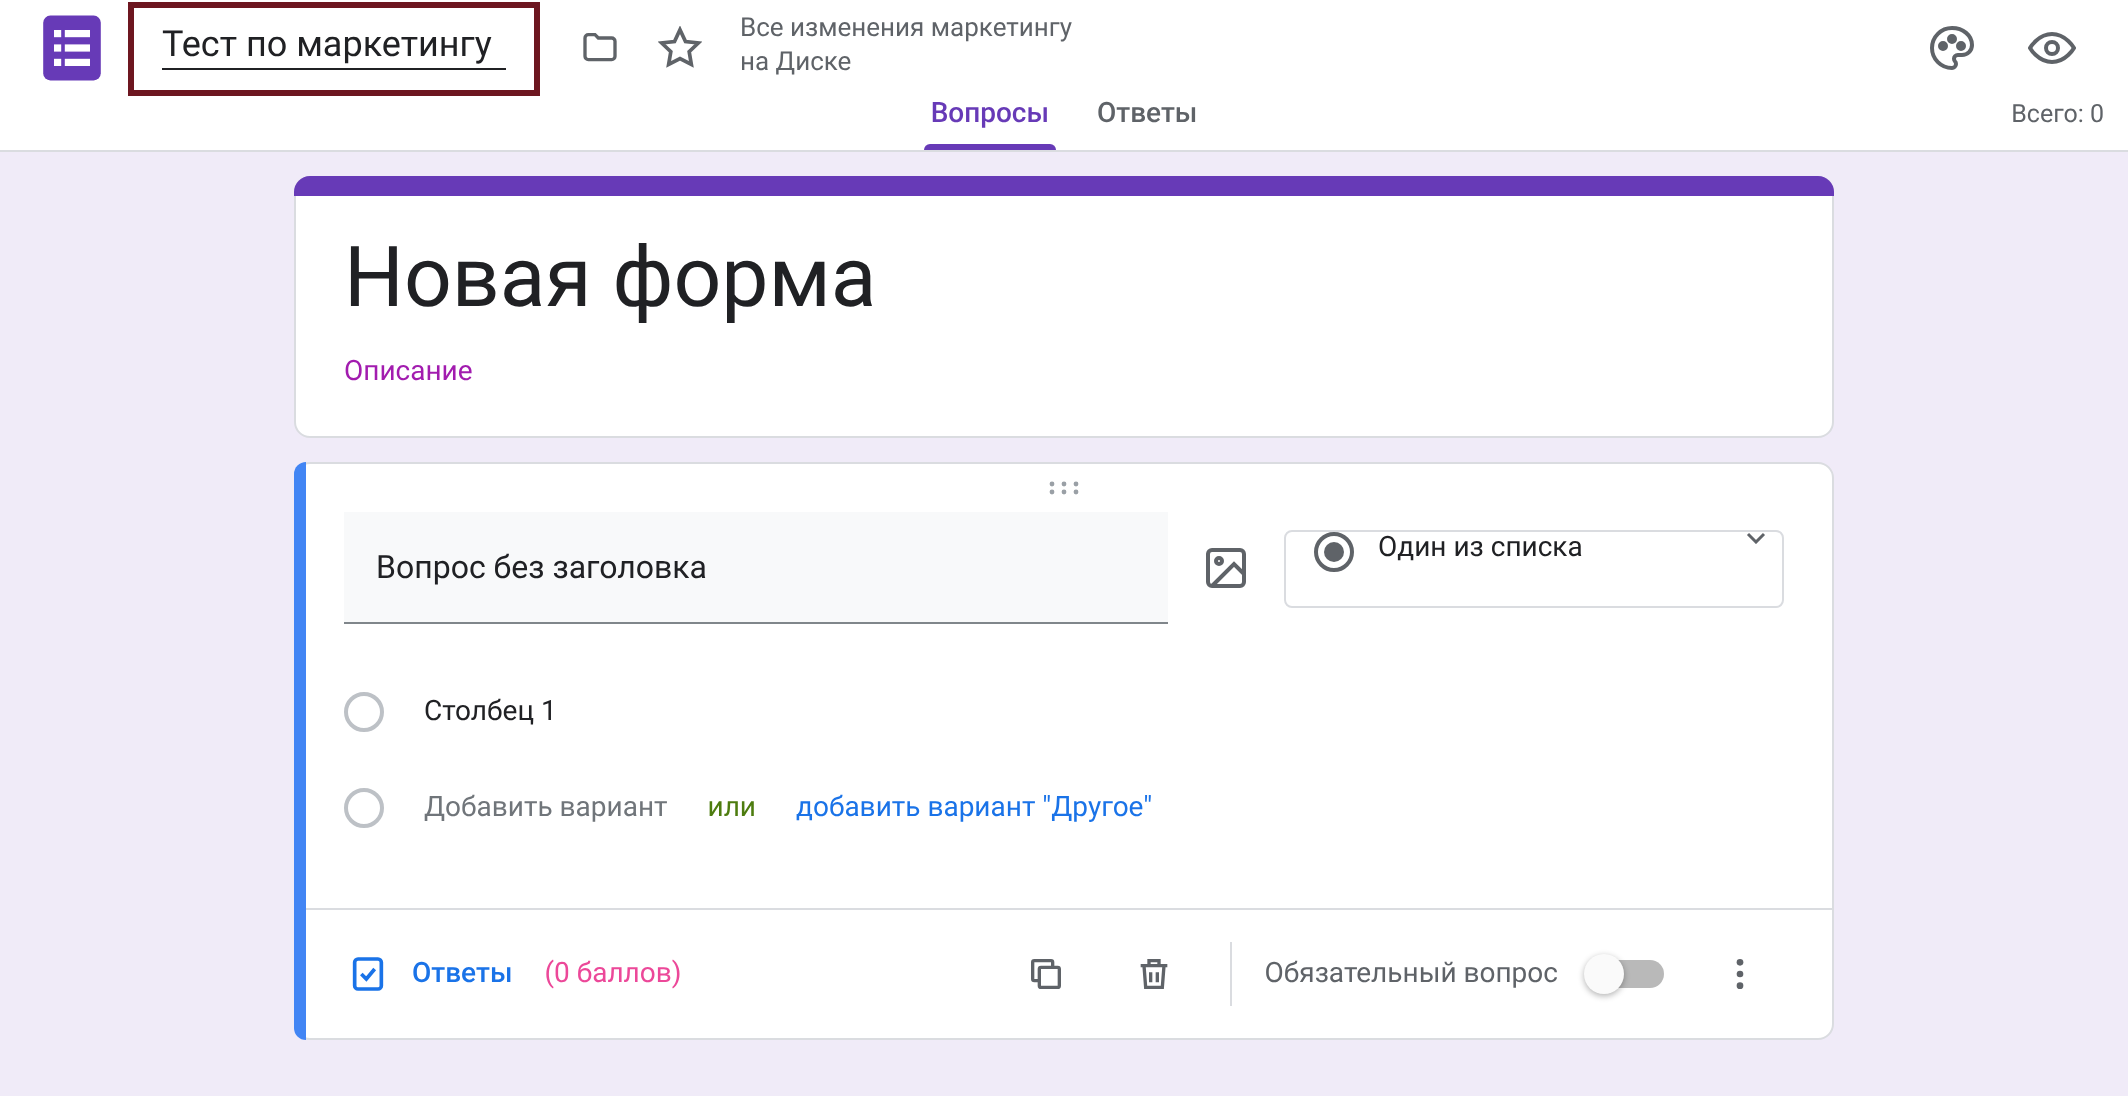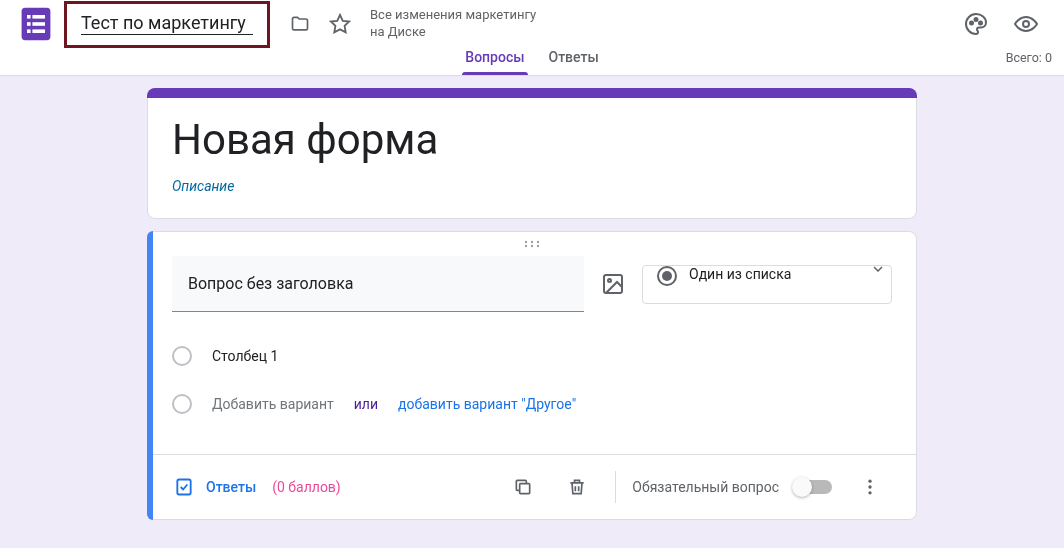--- a/index.html
+++ b/index.html
@@ -17,39 +17,39 @@
     .tabs { height:36px; display:flex; align-items:flex-end; justify-content:center; position:relative; }
     .tab { padding:0 12px 10px 12px; font-size:14px; color:#5f6368; cursor:pointer; font-weight:500; position:relative; }
     .tab.active { color:#673ab7; }
     .tab.active::after { content:""; position:absolute; bottom:0; left:10%; right:10%; height:3px; background:#673ab7; border-radius:3px 3px 0 0; }
     .total { position:absolute; right:12px; bottom:10px; font-size:12.5px; color:#5f6368; }
     .canvas { display:flex; flex-direction:column; align-items:center; padding:12px 0 40px; gap:12px; }
     .card { width:770px; background:#fff; border:1px solid #dadce0; border-radius:8px; position:relative; }
     .title-card { padding:26px 24px 24px; }
     .title-card::before { content:""; position:absolute; top:-1px; left:-1px; right:-1px; height:10px; background:#673ab7; border-radius:8px 8px 0 0; }
     .form-title { font-size:42px; color:#202124; font-weight:400; margin-bottom:14px; }
-    .form-desc { font-size:14px; color:#0369a1;font-style:italic; }
+    .form-desc { font-size:14px; color:#a21caf; }
     .q-card { padding-bottom:0; }
     .q-card::before { content:""; position:absolute; left:-1px; top:-1px; bottom:-1px; width:6px; background:#4285f4; border-radius:8px 0 0 8px; }
     .drag { height:24px; display:flex; justify-content:center; align-items:center; cursor:move; color:#9aa0a6; }
     .drag svg { width:18px; height:8px; }
     .q-body { padding:0 24px; }
     .q-row { display:flex; gap:5px; align-items:center; margin-bottom:20px; }
     .q-input-wrap { flex:1; background:#f8f9fa; border-bottom:1px solid #80868b; height:56px; display:flex; align-items:center; padding:0 16px; }
     .q-input { border:none; background:transparent; outline:none; font-size:16px; color:#202124; width:100%; }
     .img-btn { width:48px; height:48px; display:flex; align-items:center; justify-content:center; cursor:pointer; color:#5f6368; }
     .type-select { width:250px; height:39px; border:1px solid #dadce0; border-radius:4px; display:flex; align-items:flex-start; padding:0 8px 0 14px; cursor:pointer; gap:12px; position:relative; }
     .radio-ico { width:20px; height:20px; border:2px solid #5f6368; border-radius:50%; display:flex; align-items:center; justify-content:center; }
     .radio-ico::after { content:""; width:10px; height:10px; background:#5f6368; border-radius:50%; }
     .type-label { font-size:14px; color:#202124; flex:1; }
     .opt-row { display:flex; align-items:center; gap:20px; height:48px; }
     .opt-radio { width:20px; height:20px; border:2px solid #bdc1c6; border-radius:50%; }
     .opt-text { font-size:14px; color:#202124; }
     .add-link { font-size:14px; color:#1a73e8; cursor:pointer; }
-    .or-text { font-size:14px; color:#4c1d95; }
+    .or-text { font-size:14px; color:#4d7c0f; }
     .add-opt { font-size:14px; color:#70757a; }
     .footer { border-top:1px solid #dadce0; margin-top:26px; padding:10px 24px; display:flex; align-items:center; gap:10px; }
     .ans-icon { color:#1a73e8; width:24px; height:24px; display:flex; align-items:center; justify-content:center; }
     .ans-label { color:#1a73e8; font-size:14px; font-weight:500; cursor:pointer; }
     .points { color:#ec4899; font-size:14px; margin-left:6px; }
     .spacer { flex:1; }
     .tool { width:44px; height:44px; display:flex; align-items:center; justify-content:center; color:#5f6368; cursor:pointer; }
     .divider { width:1px; height:32px; background:#dadce0; margin:0 6px; }
     .req-label { font-size:14px; color:#5f6368; }
     .toggle { width:37px; height:14px; background:#b9b9b9; border-radius:7px; position:relative; cursor:pointer; margin:0 6px; }

